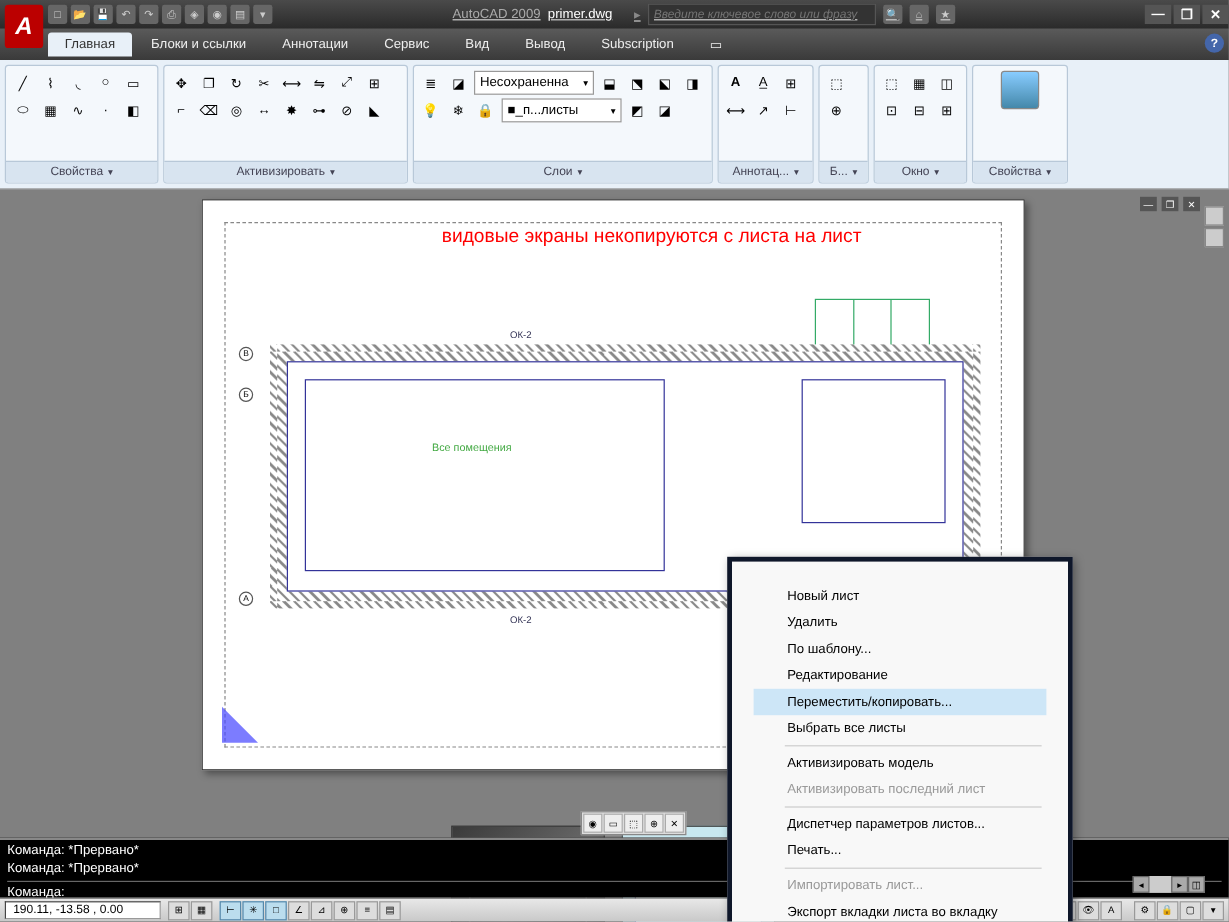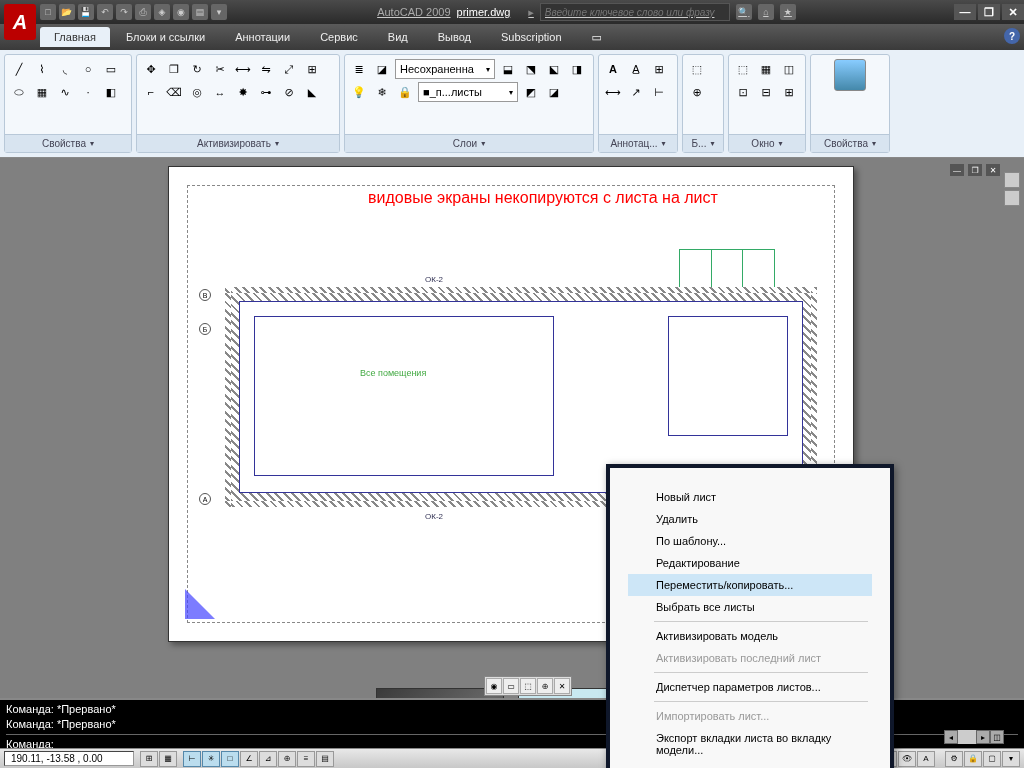--- a/index.html
+++ b/index.html
@@ -273,20 +273,21 @@
     <div class="ctx-item">Удалить</div>
     <div class="ctx-item">По шаблону...</div>
     <div class="ctx-item">Редактирование</div>
     <div class="ctx-item highlight">Переместить/копировать...</div>
     <div class="ctx-item">Выбрать все листы</div>
     <div class="ctx-sep"></div>
     <div class="ctx-item">Активизировать модель</div>
     <div class="ctx-item disabled">Активизировать последний лист</div>
     <div class="ctx-sep"></div>
     <div class="ctx-item">Диспетчер параметров листов...</div>
+    <div class="ctx-item">Печать...</div>
     <div class="ctx-sep"></div>
     <div class="ctx-item disabled">Импортировать лист...</div>
     <div class="ctx-item">Экспорт вкладки листа во вкладку модели...</div>
   </div>
 </div>
 
 <div class="mini-toolbar">
   <div class="mini-btn">◉</div>
   <div class="mini-btn">▭</div>
   <div class="mini-btn">⬚</div>

